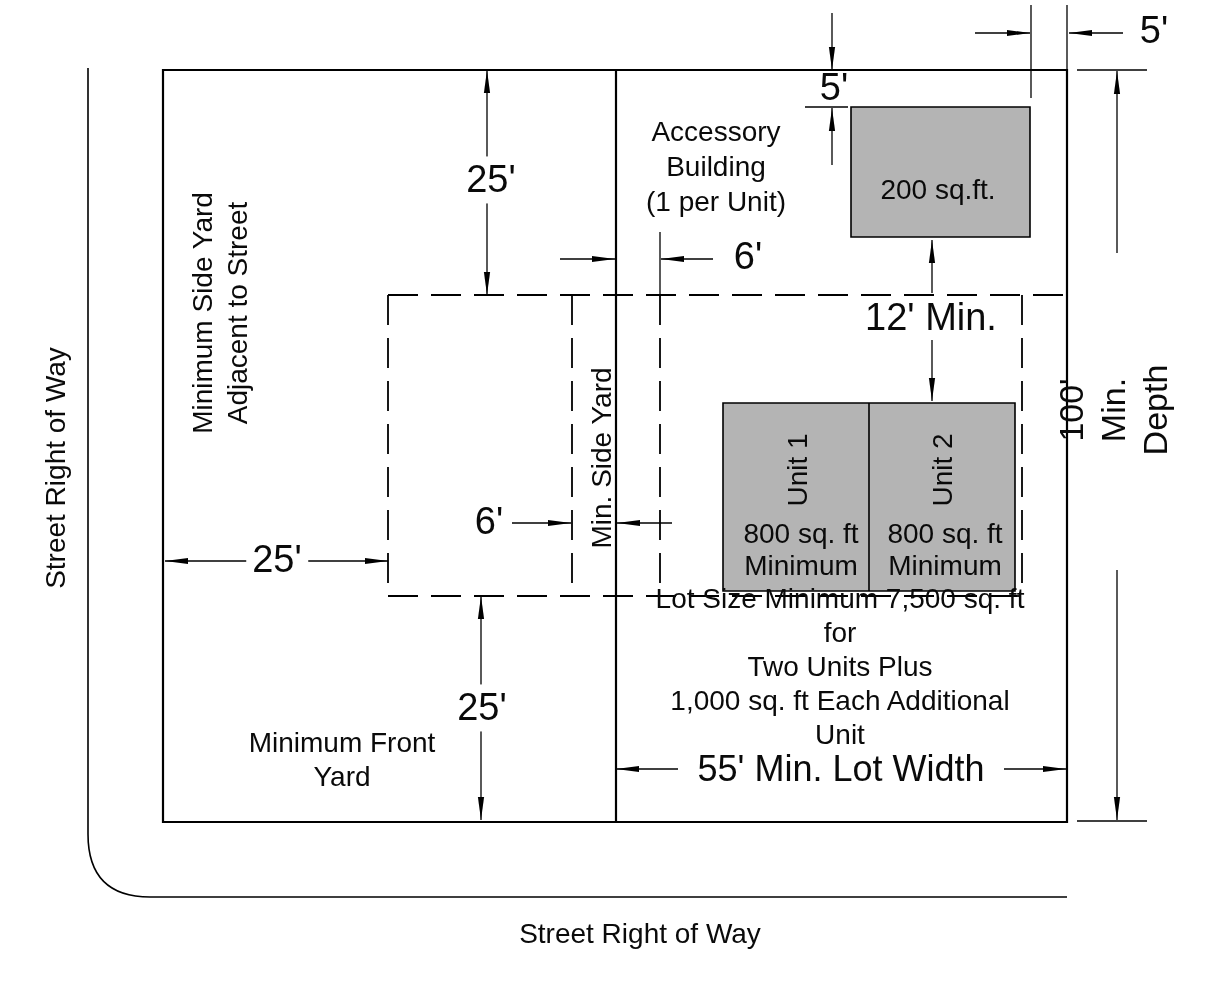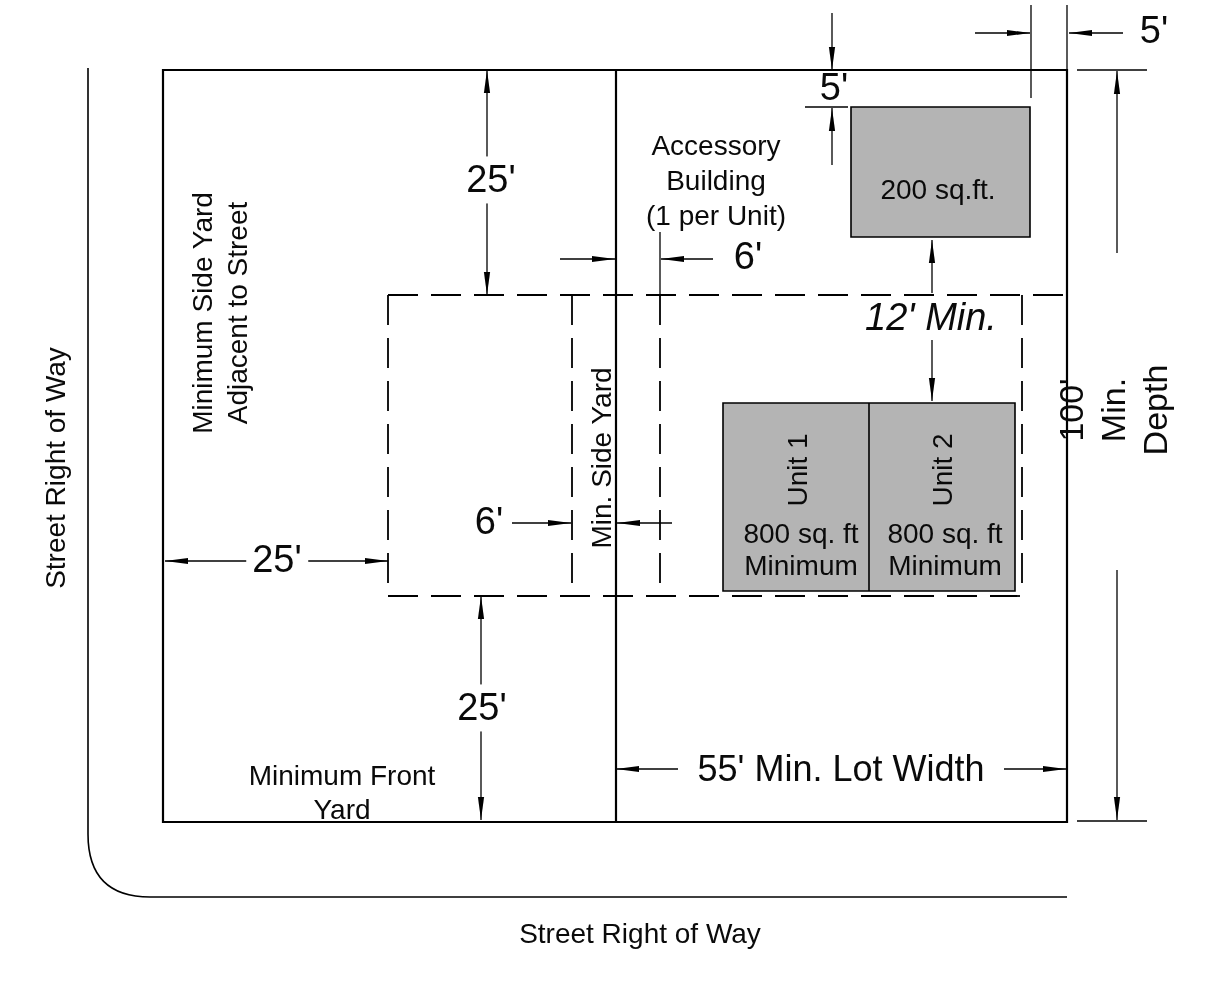--- a/index.html
+++ b/index.html
@@ -99,52 +99,55 @@
     </g>
   </svg>
 
   <div class="lbl body rot" style="left:56px;top:468px;">Street Right of Way</div>
 
   <div class="lbl body rot" style="left:220px;top:313px;line-height:35px;">Minimum Side Yard
 Adjacent to Street</div>
 
   <div class="lbl dim bgw" style="left:491px;top:180px;">25'</div>
 
-  <div class="lbl body" style="left:716px;top:166px;line-height:35px;margin-top:14px;">Accessory
+  <div class="lbl body" style="left:716px;top:166px;line-height:35px;">Accessory
 Building
 (1 per Unit)</div>
 
   <div class="lbl body" style="left:938px;top:190px;">200 sq.ft.</div>
 
   <div class="lbl dim" style="left:834px;top:88px;">5'</div>
 
   <div class="lbl dim" style="left:1154px;top:31px;">5'</div>
 
   <div class="lbl dim" style="left:748px;top:257px;">6'</div>
 
   <div class="lbl dim" style="left:489px;top:522px;">6'</div>
 
-  <div class="lbl dim" style="left:931px;top:318px;font-style:italic;">12' Min.</div>
+  <div class="lbl dim" style="left:931px;top:318px;">12' Min.</div>
 
   <div class="lbl body rot" style="left:602px;top:458px;">Min. Side Yard</div>
 
   <div class="lbl body rot" style="left:798px;top:470px;">Unit 1</div>
   <div class="lbl body rot" style="left:943px;top:470px;">Unit 2</div>
 
   <div class="lbl body" style="left:801px;top:534px;">800 sq. ft</div>
   <div class="lbl body" style="left:801px;top:566px;">Minimum</div>
   <div class="lbl body" style="left:945px;top:534px;">800 sq. ft</div>
   <div class="lbl body" style="left:945px;top:566px;">Minimum</div>
 
   <div class="lbl dim bgw" style="left:277px;top:560px;">25'</div>
 
+  <div class="lbl body" style="left:840px;top:667px;line-height:34px;">Lot Size Minimum 7,500 sq. ft for
+Two Units Plus
+1,000 sq. ft Each Additional Unit</div>
 
   <div class="lbl dim bgw" style="left:482px;top:708px;">25'</div>
 
-  <div class="lbl body" style="left:342px;top:760px;line-height:34px;margin-top:33px;">Minimum Front
+  <div class="lbl body" style="left:342px;top:760px;line-height:34px;">Minimum Front
 Yard</div>
 
   <div class="lbl dim-md" style="left:841px;top:769px;">55' Min. Lot Width</div>
 
   <div class="lbl dim-depth rot" style="left:1113px;top:410px;">100' Min. Depth</div>
 
   <div class="lbl body" style="left:640px;top:934px;">Street Right of Way</div>
 
 </div>
 

